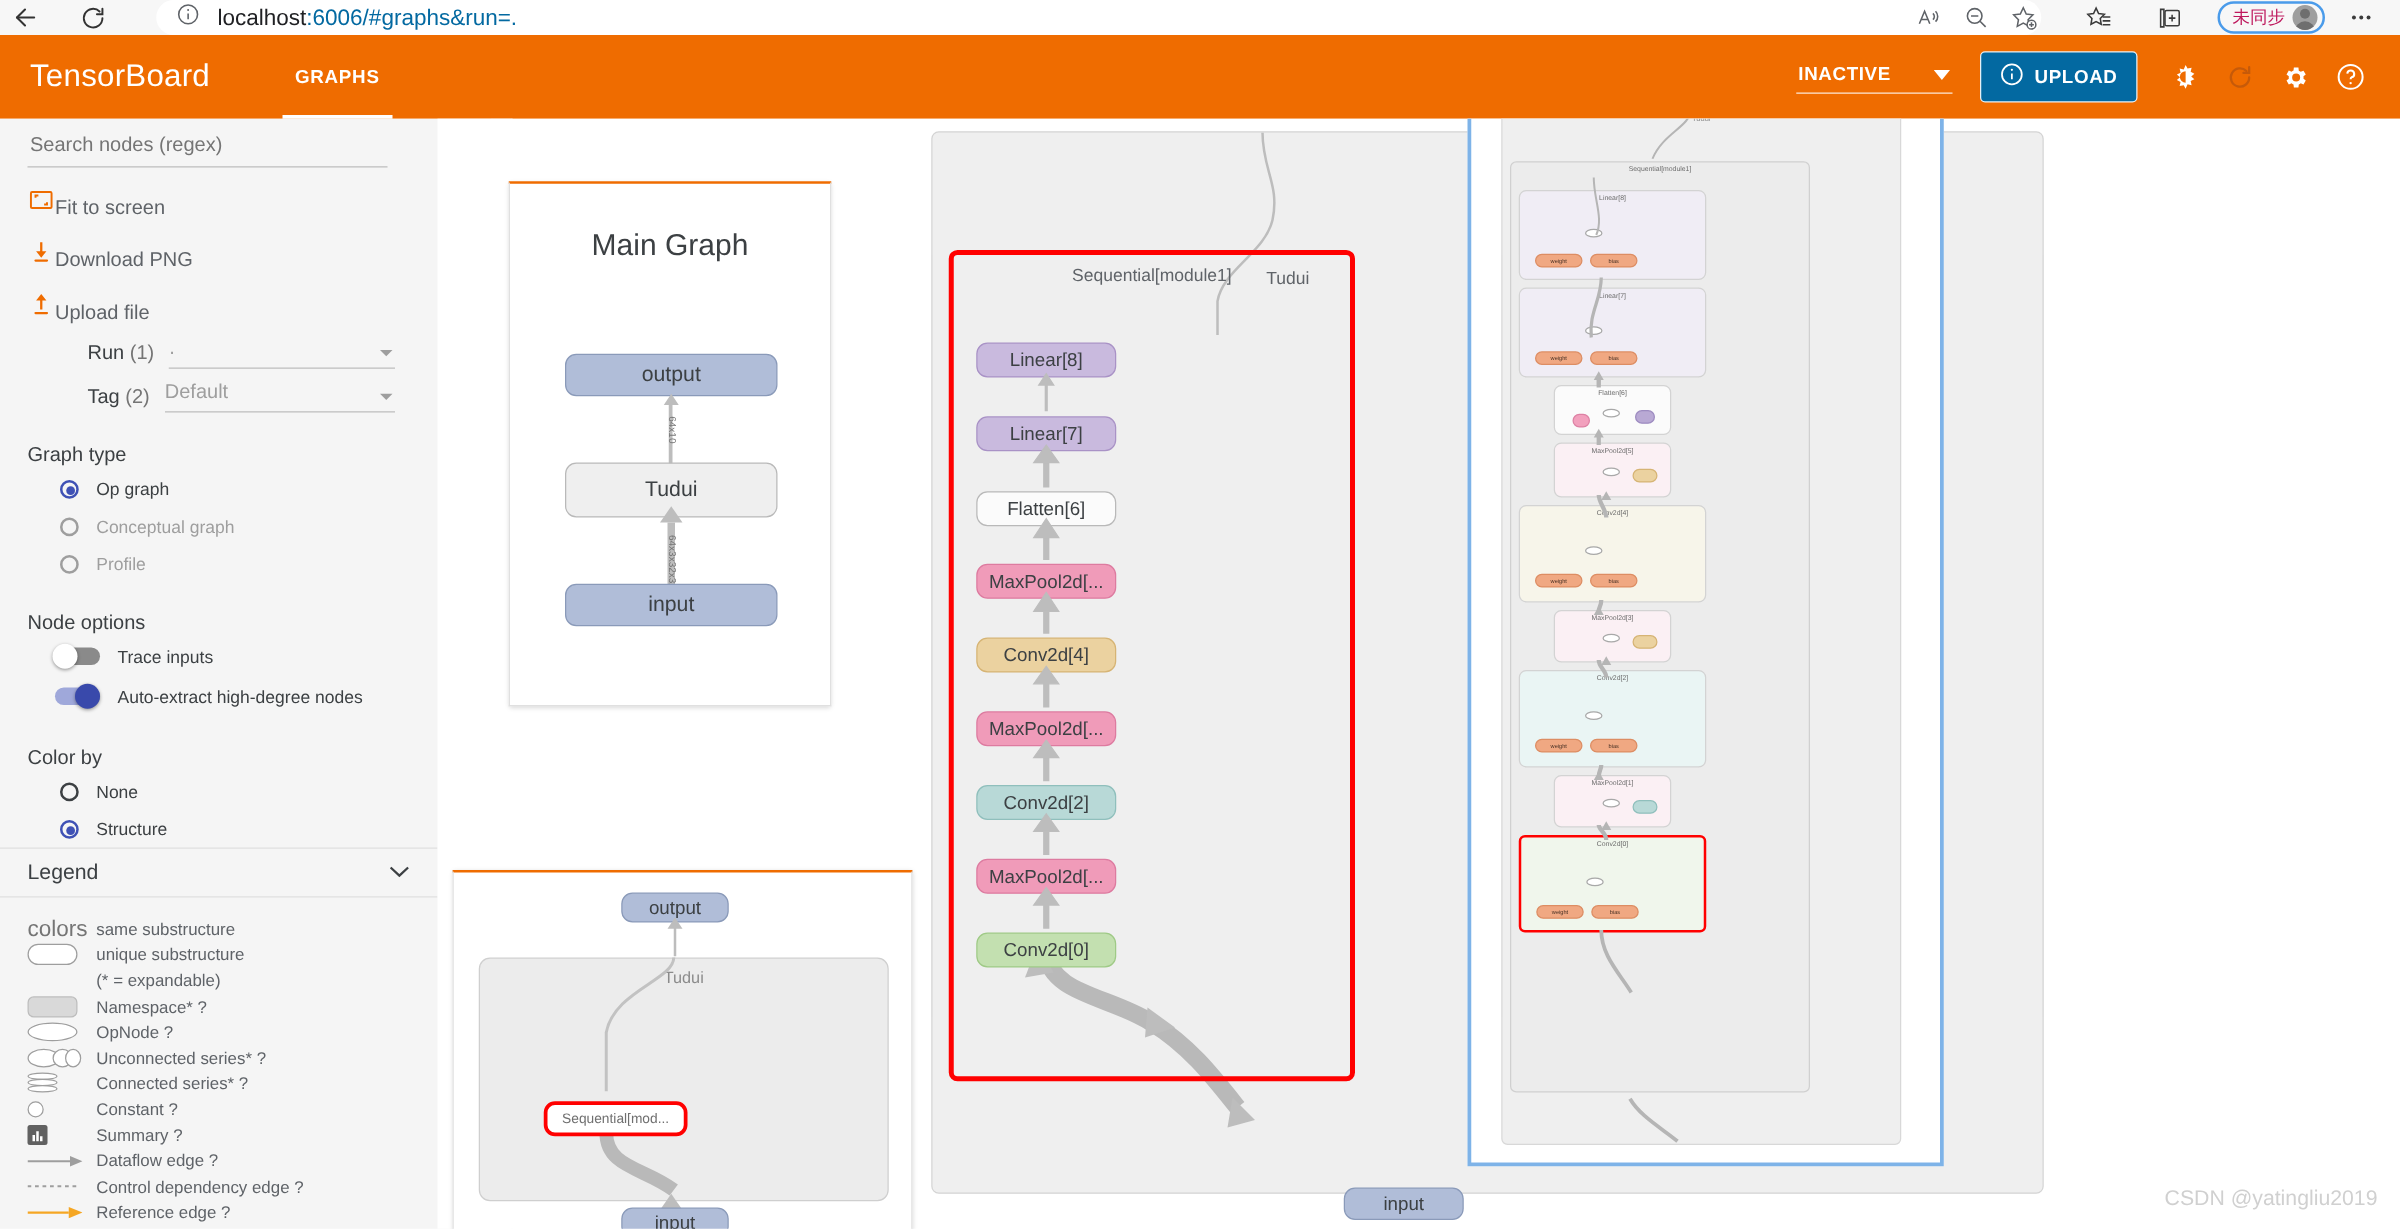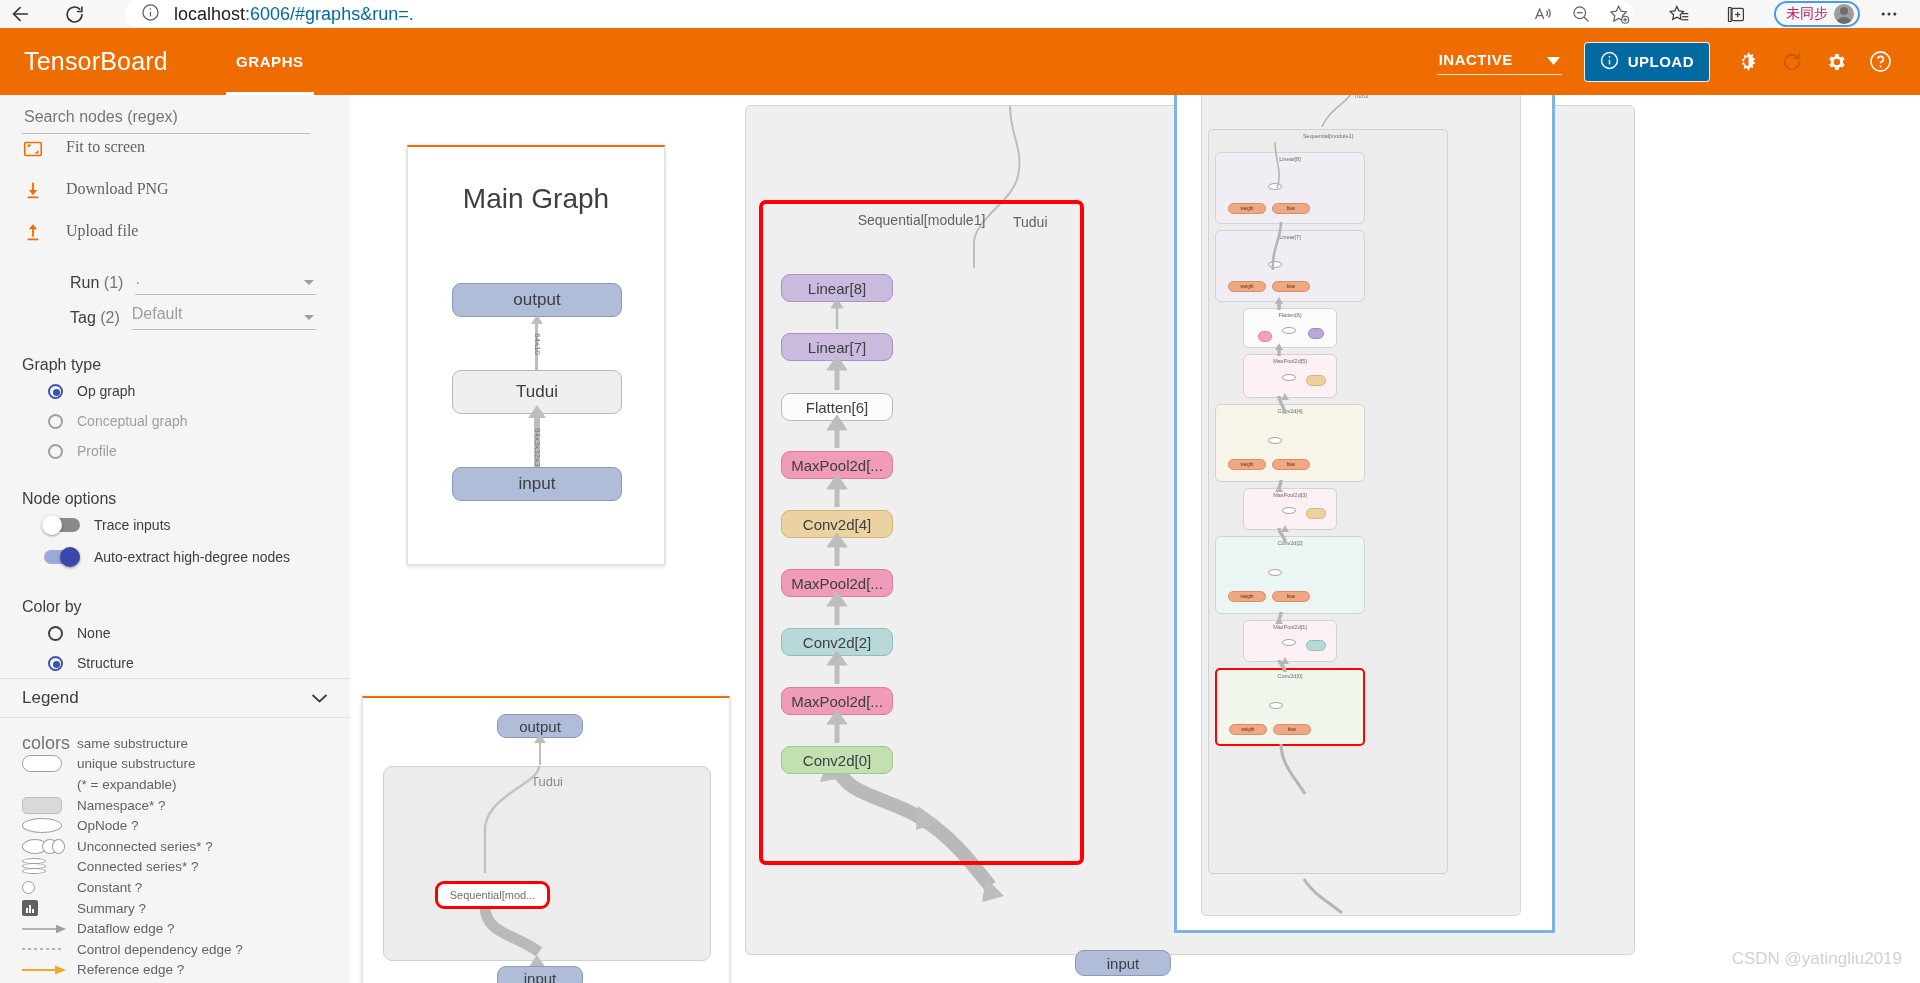--- a/index.html
+++ b/index.html
@@ -96,21 +96,21 @@
   #sidebar-scrollport {
     position:absolute; left:0; top:0; width: 338px; height: 583px;
     padding: 0 22px; overflow:hidden;
   }
   #search-input {
     width: 288px; margin-top: 12px; border:0; border-bottom:1px solid #bdbdbd;
     background: transparent; outline: none;
     font-size: 16px; color: #757575; padding-bottom: 7px;
     font-family: "Liberation Sans", sans-serif;
   }
-  .side-action { display:flex; align-items:flex-start; gap: 22px; height: 38px; margin-top: 4px; font-family: Liberation Serif, serif; }
+  .side-action { display:flex; align-items:flex-end; height: 38px; margin-top: 4px; }
   .side-action .lbl { font-size: 16px; color:#5f6368; }
   .side-row { display:flex; align-items:center; margin-top: 10px; }
   .side-row .key { font-size: 16px; color:#3c4043; white-space:nowrap;margin-left:48px; }
   .side-row .key .cnt { color:#757575; }
   .side-sel {
     flex:1; margin-left: 12px; border-bottom: 1px solid #bdbdbd; position:relative;
     padding-bottom: 6px;
   }
   .side-sel .val { font-size: 16px; color:#9e9e9e; }
   .side-sel .caret {
@@ -186,21 +186,21 @@
   }
 
   .card {
     position:absolute; background:#fff;
     border:1px solid #e0e0e0; border-top:2px solid #ef6c00;
     box-shadow: 0 1px 4px rgba(0,0,0,.18);
   }
   #card-main { left: 57px; top: 50px; width: 258px; height: 420px; }
   #main-graph-title {
     position:absolute; left:0; right:0; top: 36px; text-align:center;
-    font-size: 28px; color:#3c4043;
+    font-size: 24px; color:#3c4043;
   }
 
   .node-pill {
     position:absolute; border-radius: 9px; display:flex; align-items:center; justify-content:center;
     font-size: 17px; color:#3c4043;
   }
   .node-io { background:#b0bdd8; border:1px solid #8a9ab9; }
   .node-ns { background:#efefef; border:1px solid #b9b9b9; }
 
   .arrow-up {

